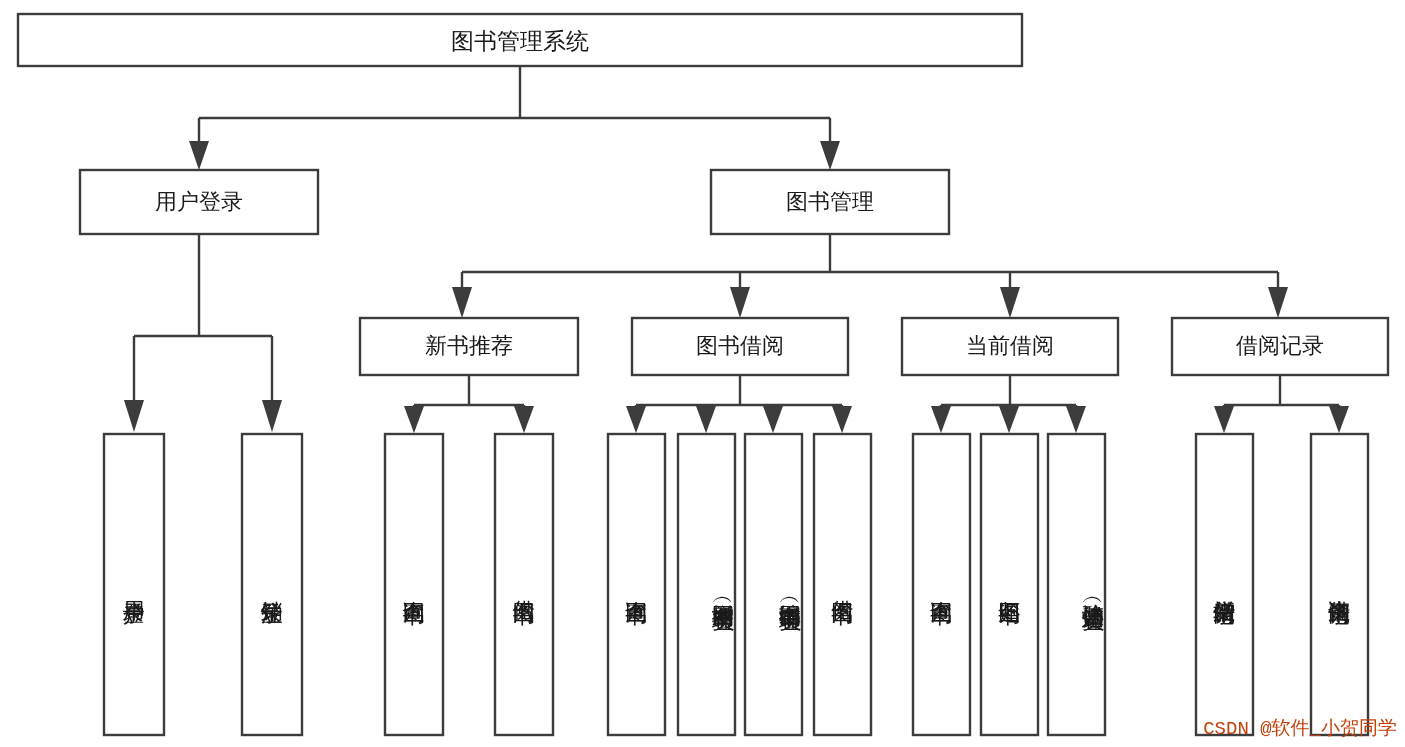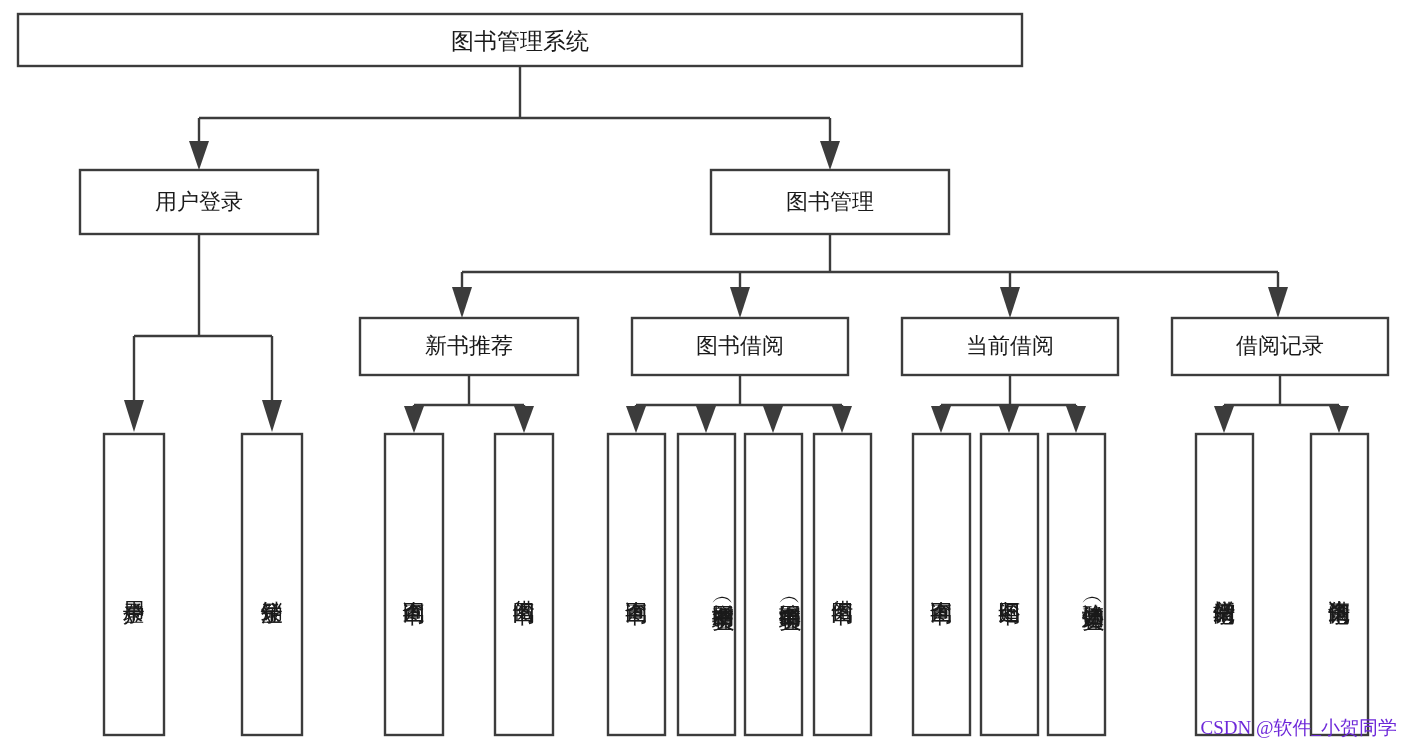--- a/index.html
+++ b/index.html
@@ -57,22 +57,22 @@
     text-align: center;
     white-space: nowrap;
     font-family: "DejaVu Sans", "Liberation Sans", sans-serif;
     pointer-events: none;
   }
   .watermark {
     position: absolute;
     right: 8px;
     bottom: 6px;
     font-size: 19px;
-    color: #6d28d9;
-    font-family: Liberation Serif, serif;
+    color: #c2410c;
+    font-family: Liberation Mono, monospace;
     white-space: nowrap;
   }
 </style>
 </head>
 <body>
 
 <svg id="diagram" viewBox="0 0 1405 747">
 
   <g>
 

